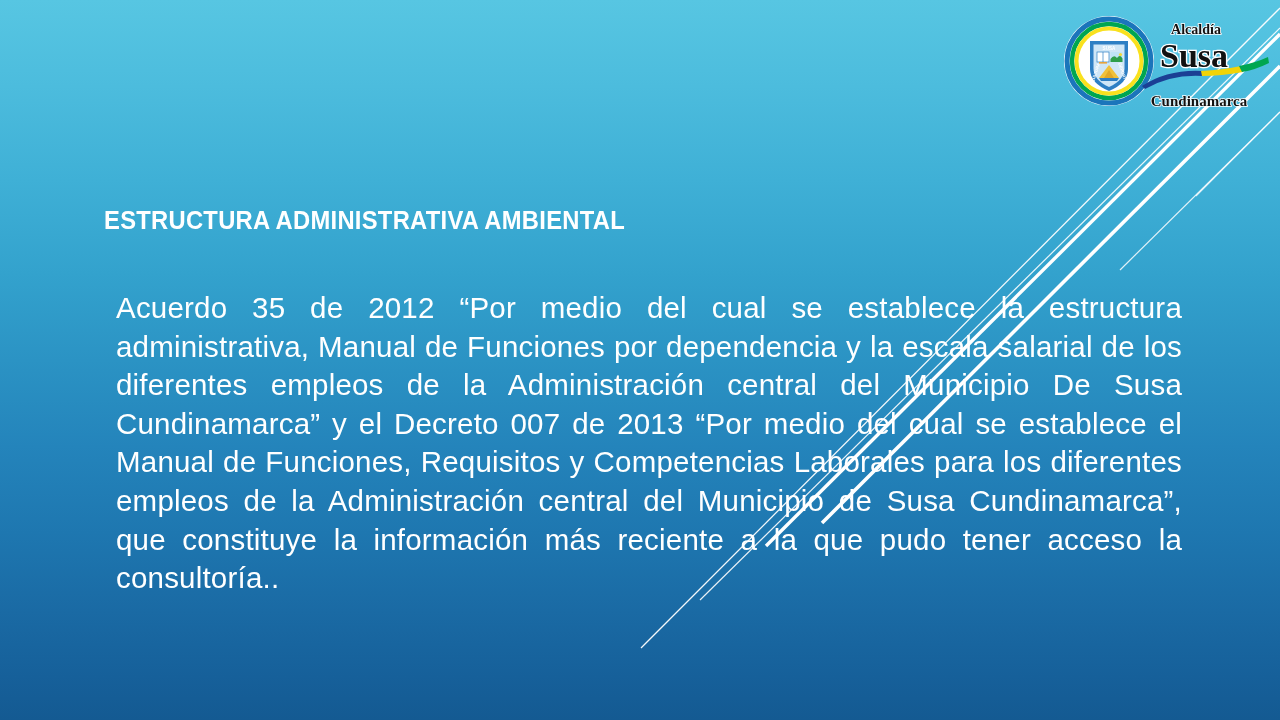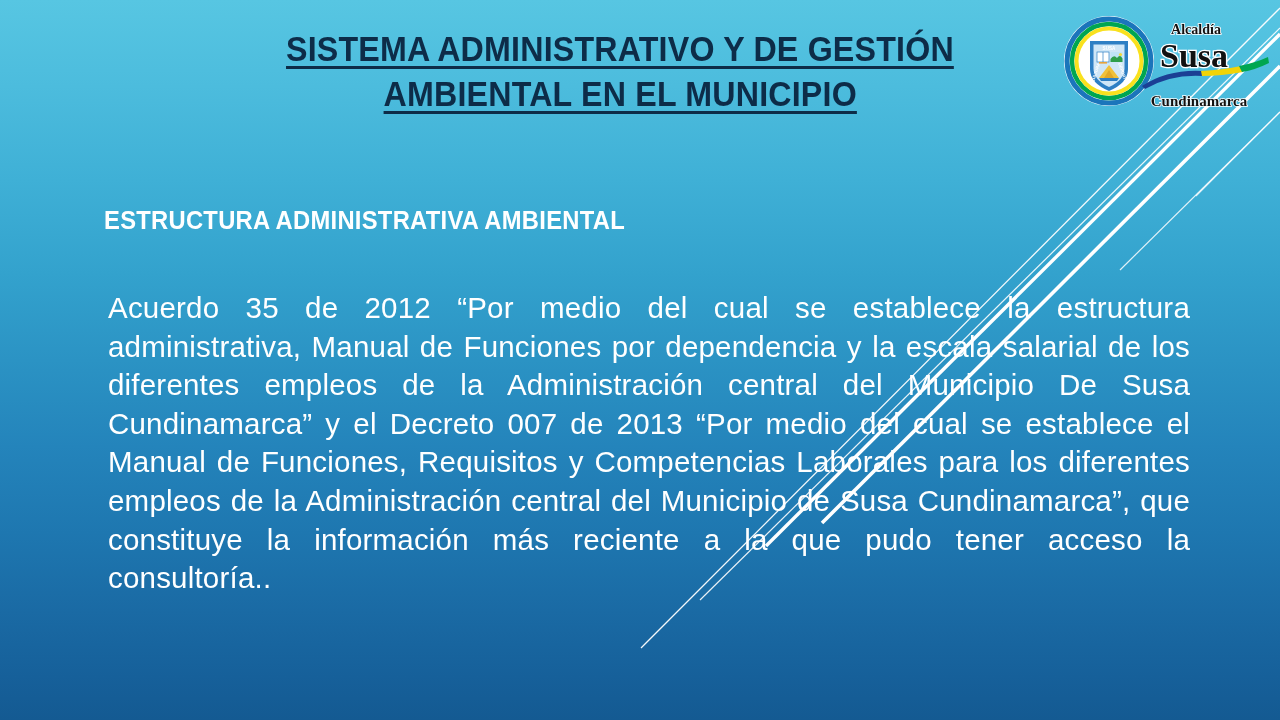--- a/index.html
+++ b/index.html
@@ -87,21 +87,21 @@
     transform-origin: left center;
   }
   .para {
     color: #ffffff;
     font-family: "Liberation Sans", sans-serif;
     font-weight: 300;
     font-size: 29.5px;
     line-height: 38.6px;
     text-align: justify;
     text-justify: inter-word;
-    margin: 4px;
+    margin: 12px;
     letter-spacing: 0.2px;
     word-spacing: 0.5px;
   }
   .para::after {
     content: "";
     display: inline-block;
     width: 100%;
   }
 </style>
 </head>
@@ -113,24 +113,20 @@
     <g stroke="#ffffff" fill="none" stroke-linecap="butt">
       <line x1="641" y1="648" x2="1280" y2="8" stroke-width="1.3" opacity="0.95"></line>
       <line x1="700" y1="600" x2="1280" y2="28" stroke-width="1.2" opacity="0.9"></line>
       <line x1="766" y1="546" x2="1280" y2="34" stroke-width="3.4" opacity="1"></line>
       <line x1="822" y1="523" x2="1280" y2="66" stroke-width="3.6" opacity="1"></line>
       <line x1="1120" y1="270" x2="1280" y2="112" stroke-width="1.2" opacity="0.85"></line>
       <line x1="1196" y1="196" x2="1280" y2="112" stroke-width="1.1" opacity="0.8"></line>
     </g>
   </svg>
 
-  <div class="title-block">
-    <div class="title-line">SISTEMA ADMINISTRATIVO Y DE GESTIÓN</div>
-    <div class="title-line">AMBIENTAL EN EL MUNICIPIO</div>
-  </div>
 
   <svg class="logo" viewBox="0 0 215 105">
 
     <g>
       <circle cx="46" cy="50" r="45" fill="#ffffff"></circle>
       <circle cx="46" cy="50" r="42" fill="none" stroke="#1b75bb" stroke-width="5"></circle>
       <circle cx="46" cy="50" r="37" fill="none" stroke="#00a651" stroke-width="4.5"></circle>
       <circle cx="46" cy="50" r="32.5" fill="none" stroke="#f9e11e" stroke-width="4"></circle>
       <circle cx="46" cy="50" r="29" fill="#ffffff"></circle>
 

